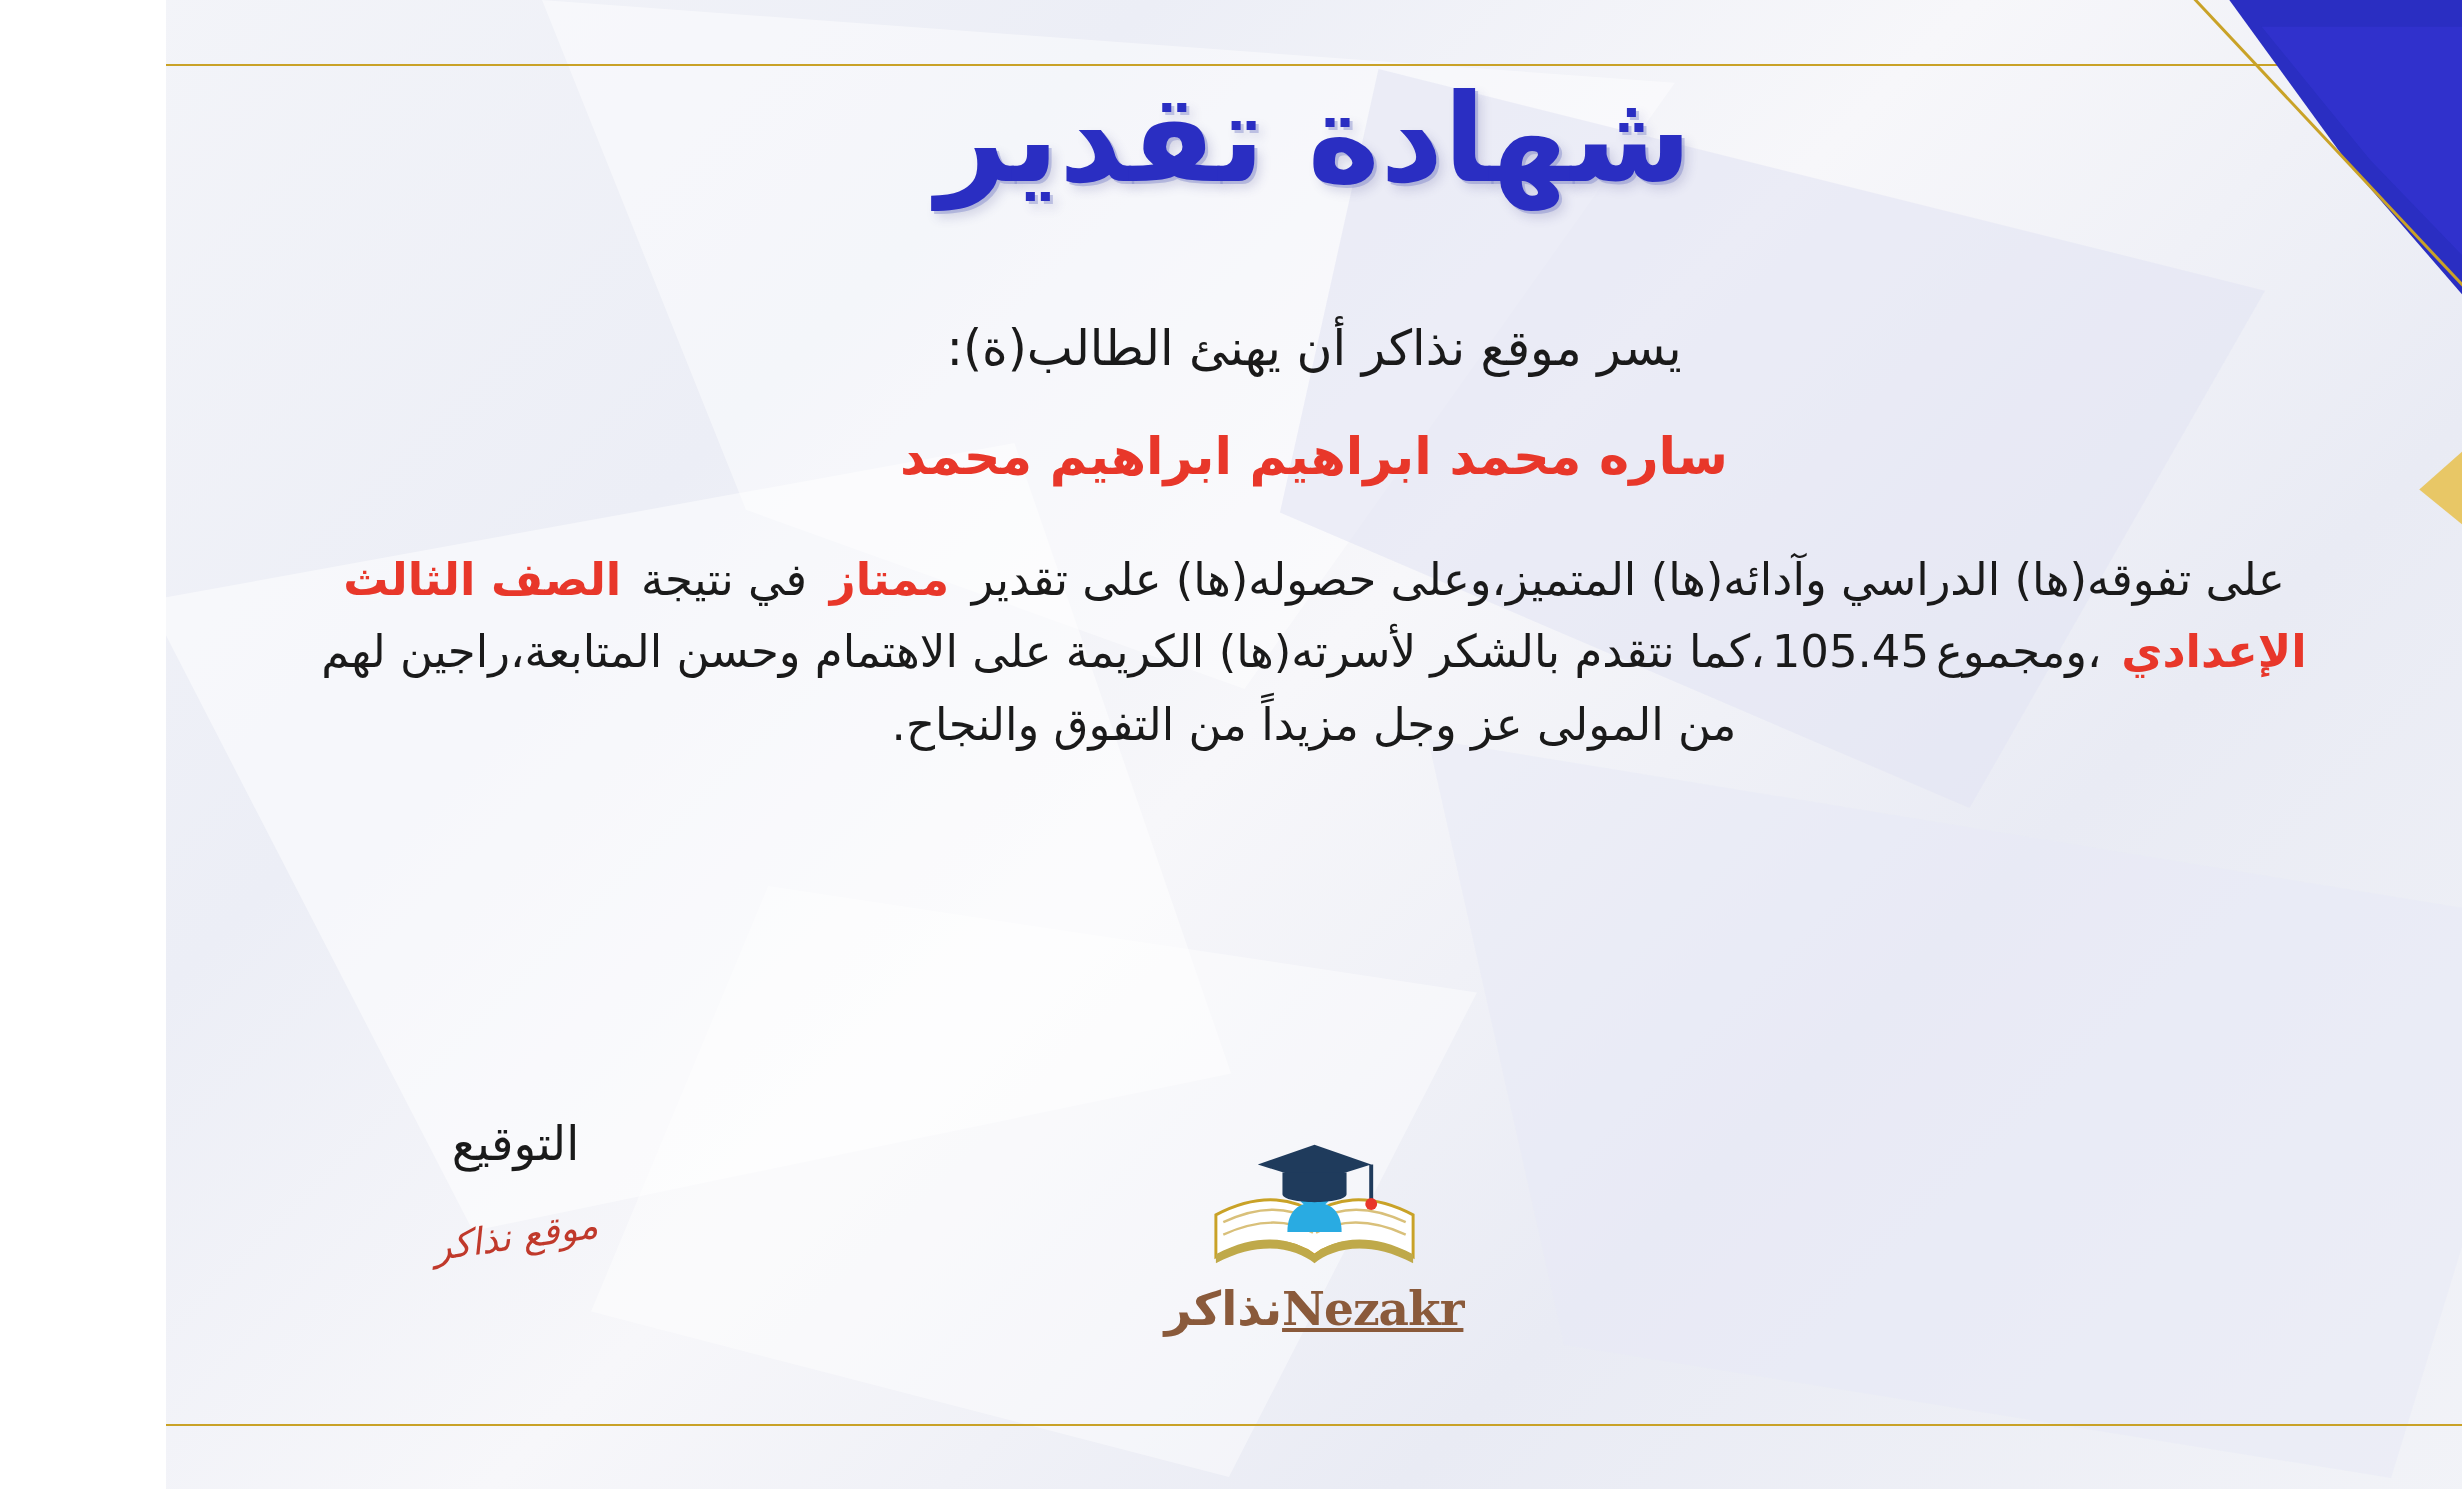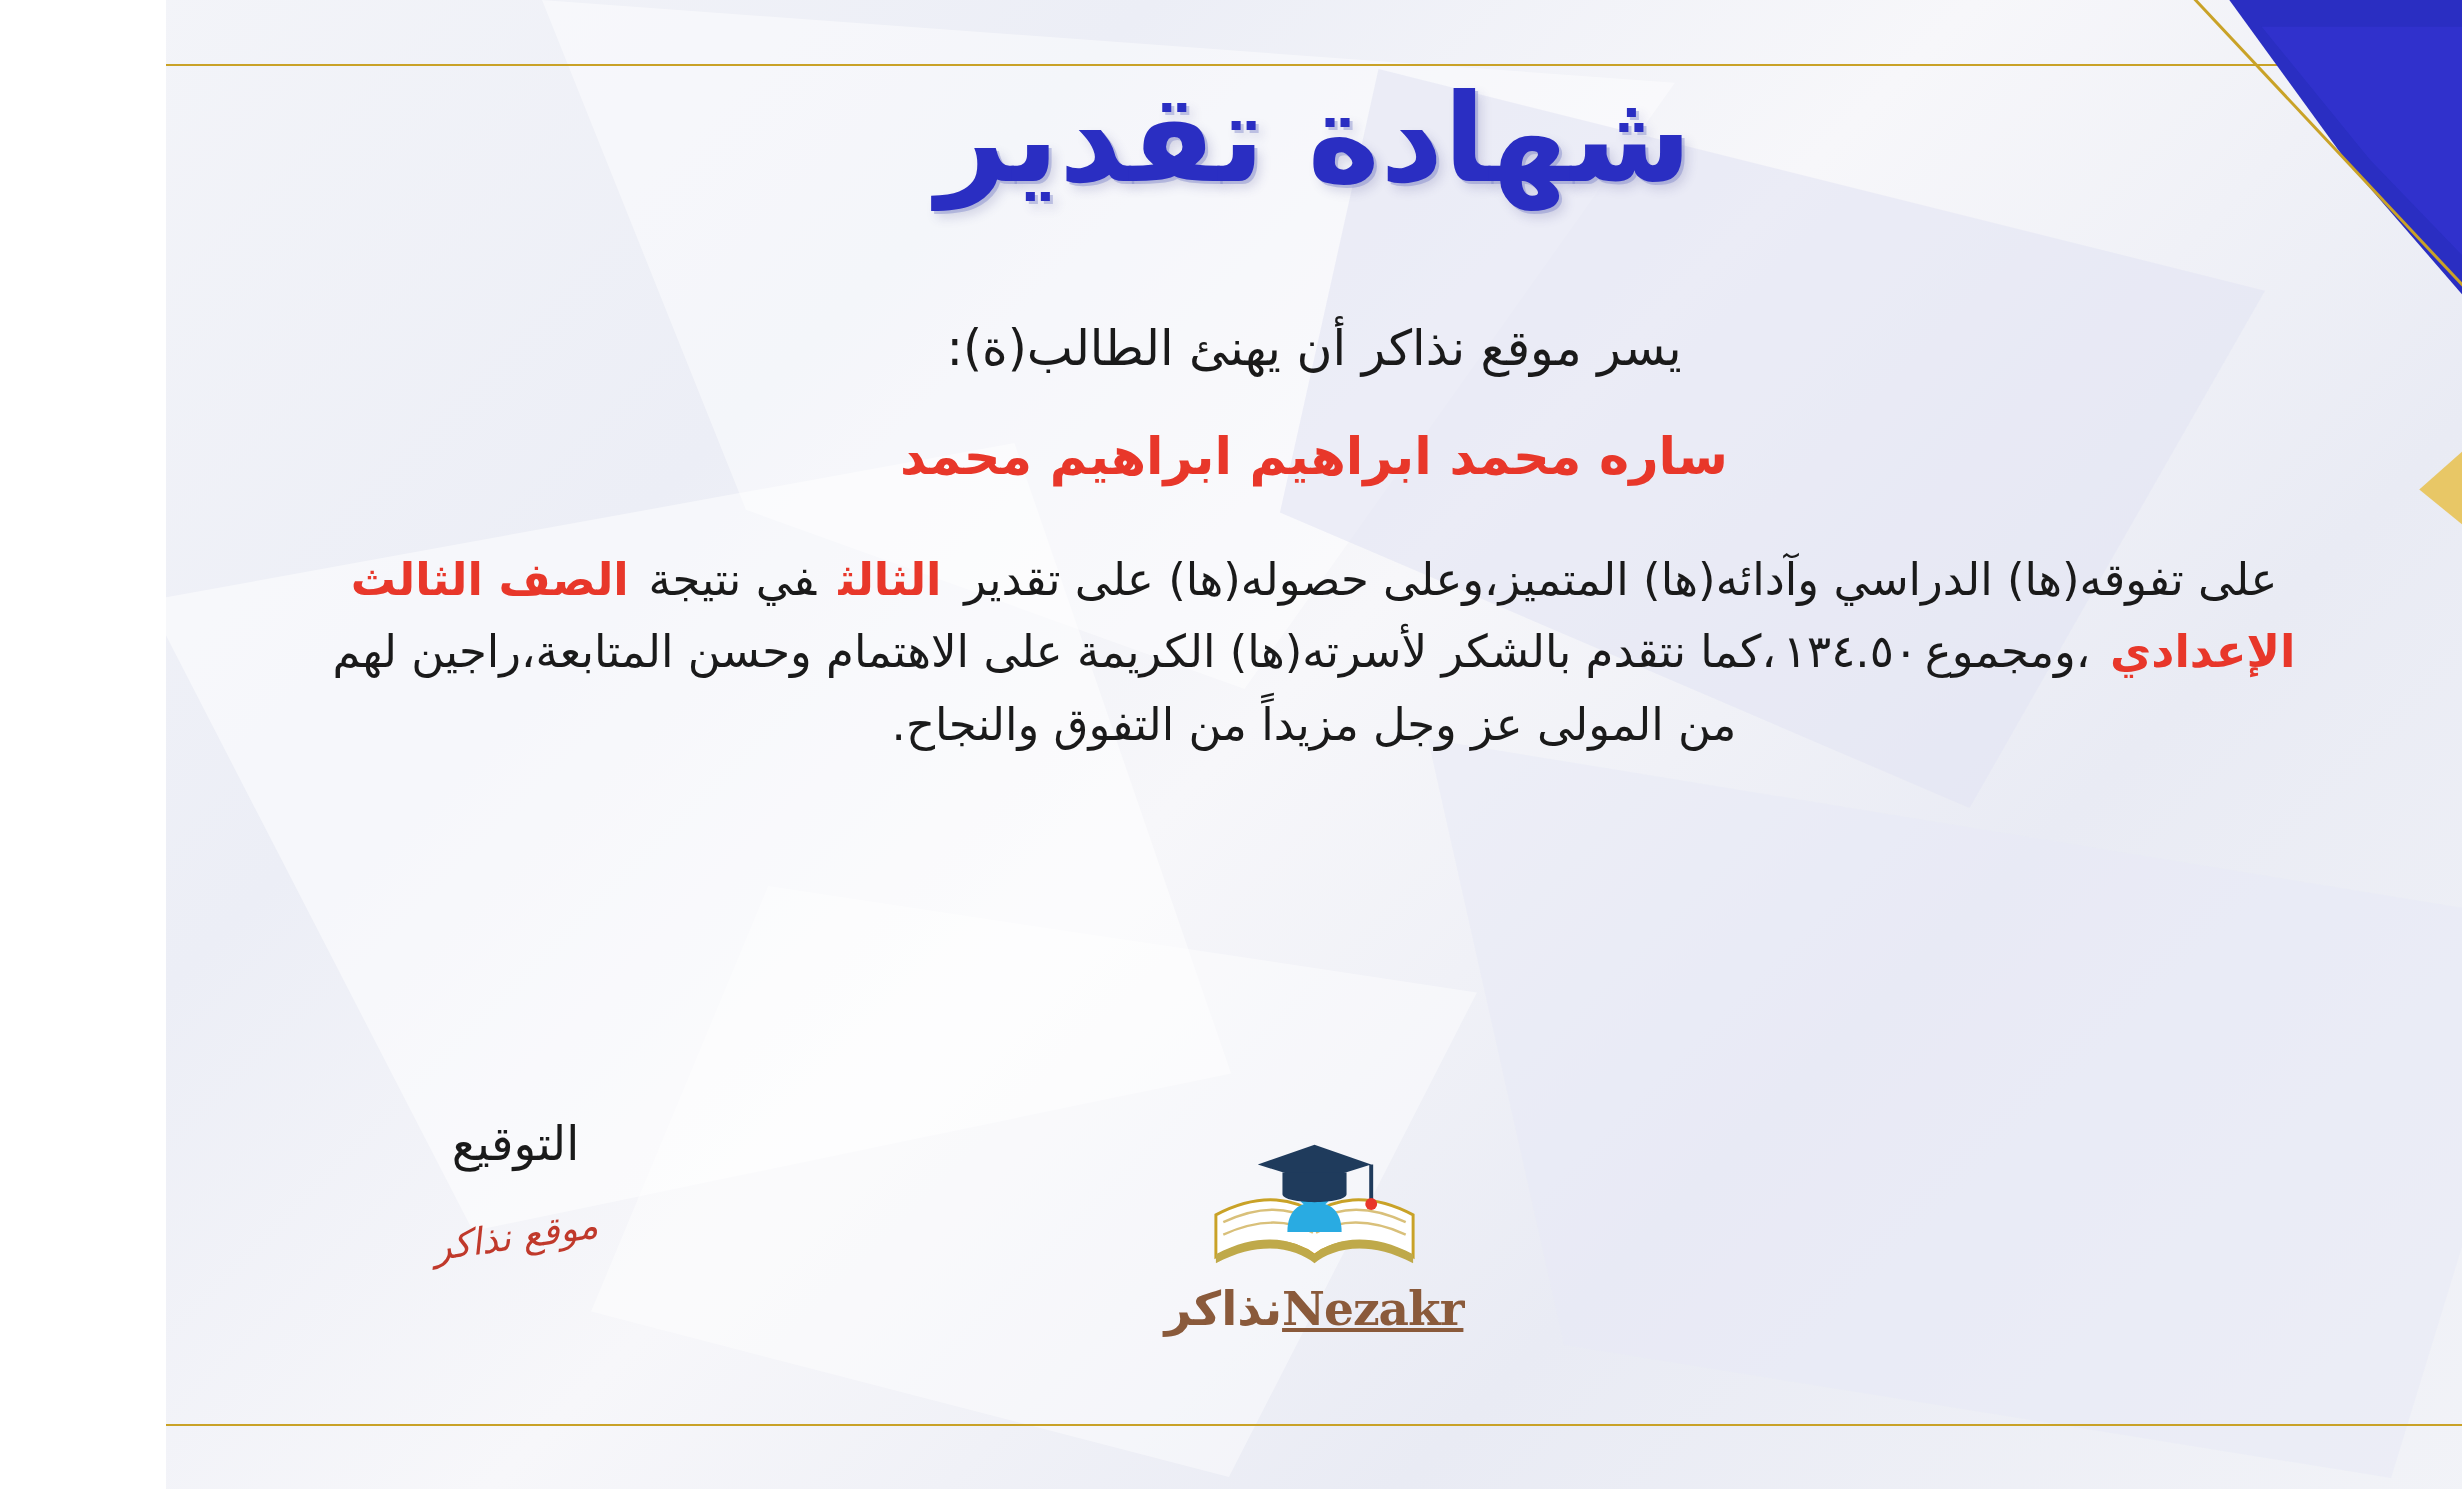--- a/index.html
+++ b/index.html
@@ -254,21 +254,21 @@
 
     <div class="title">شهادة تقدير</div>
 
     <div class="body-block">
 
       <div class="line-greeting">يسر موقع نذاكر أن يهنئ الطالب(ة):</div>
 
       <div class="line-name">ساره محمد ابراهيم ابراهيم محمد</div>
 
       <div class="paragraph">
-        <span>على تفوقه(ها) الدراسي وآدائه(ها) المتميز،وعلى حصوله(ها) على تقدير</span><span class="hl">الثالث</span><span>في نتيجة</span><span class="hl grade">الصف الثالث الإعدادي</span><span>،ومجموع</span><span class="gpa">١٣٤.٥٠</span><span>،كما نتقدم بالشكر لأسرته(ها) الكريمة على الاهتمام وحسن المتابعة،راجين لهم من المولى عز وجل مزيداً من التفوق والنجاح.</span>
+        <span>على تفوقه(ها) الدراسي وآدائه(ها) المتميز،وعلى حصوله(ها) على تقدير</span><span class="hl">ممتاز</span><span>في نتيجة</span><span class="hl grade">الصف الثالث الإعدادي</span><span>،ومجموع</span><span class="gpa">105.45</span><span>،كما نتقدم بالشكر لأسرته(ها) الكريمة على الاهتمام وحسن المتابعة،راجين لهم من المولى عز وجل مزيداً من التفوق والنجاح.</span>
       </div>
 
     </div>
 
     <div class="footer">
 
       <div class="signature-block">
         <div class="signature-label">التوقيع</div>
         <div class="signature-script">موقع نذاكر</div>
       </div>

